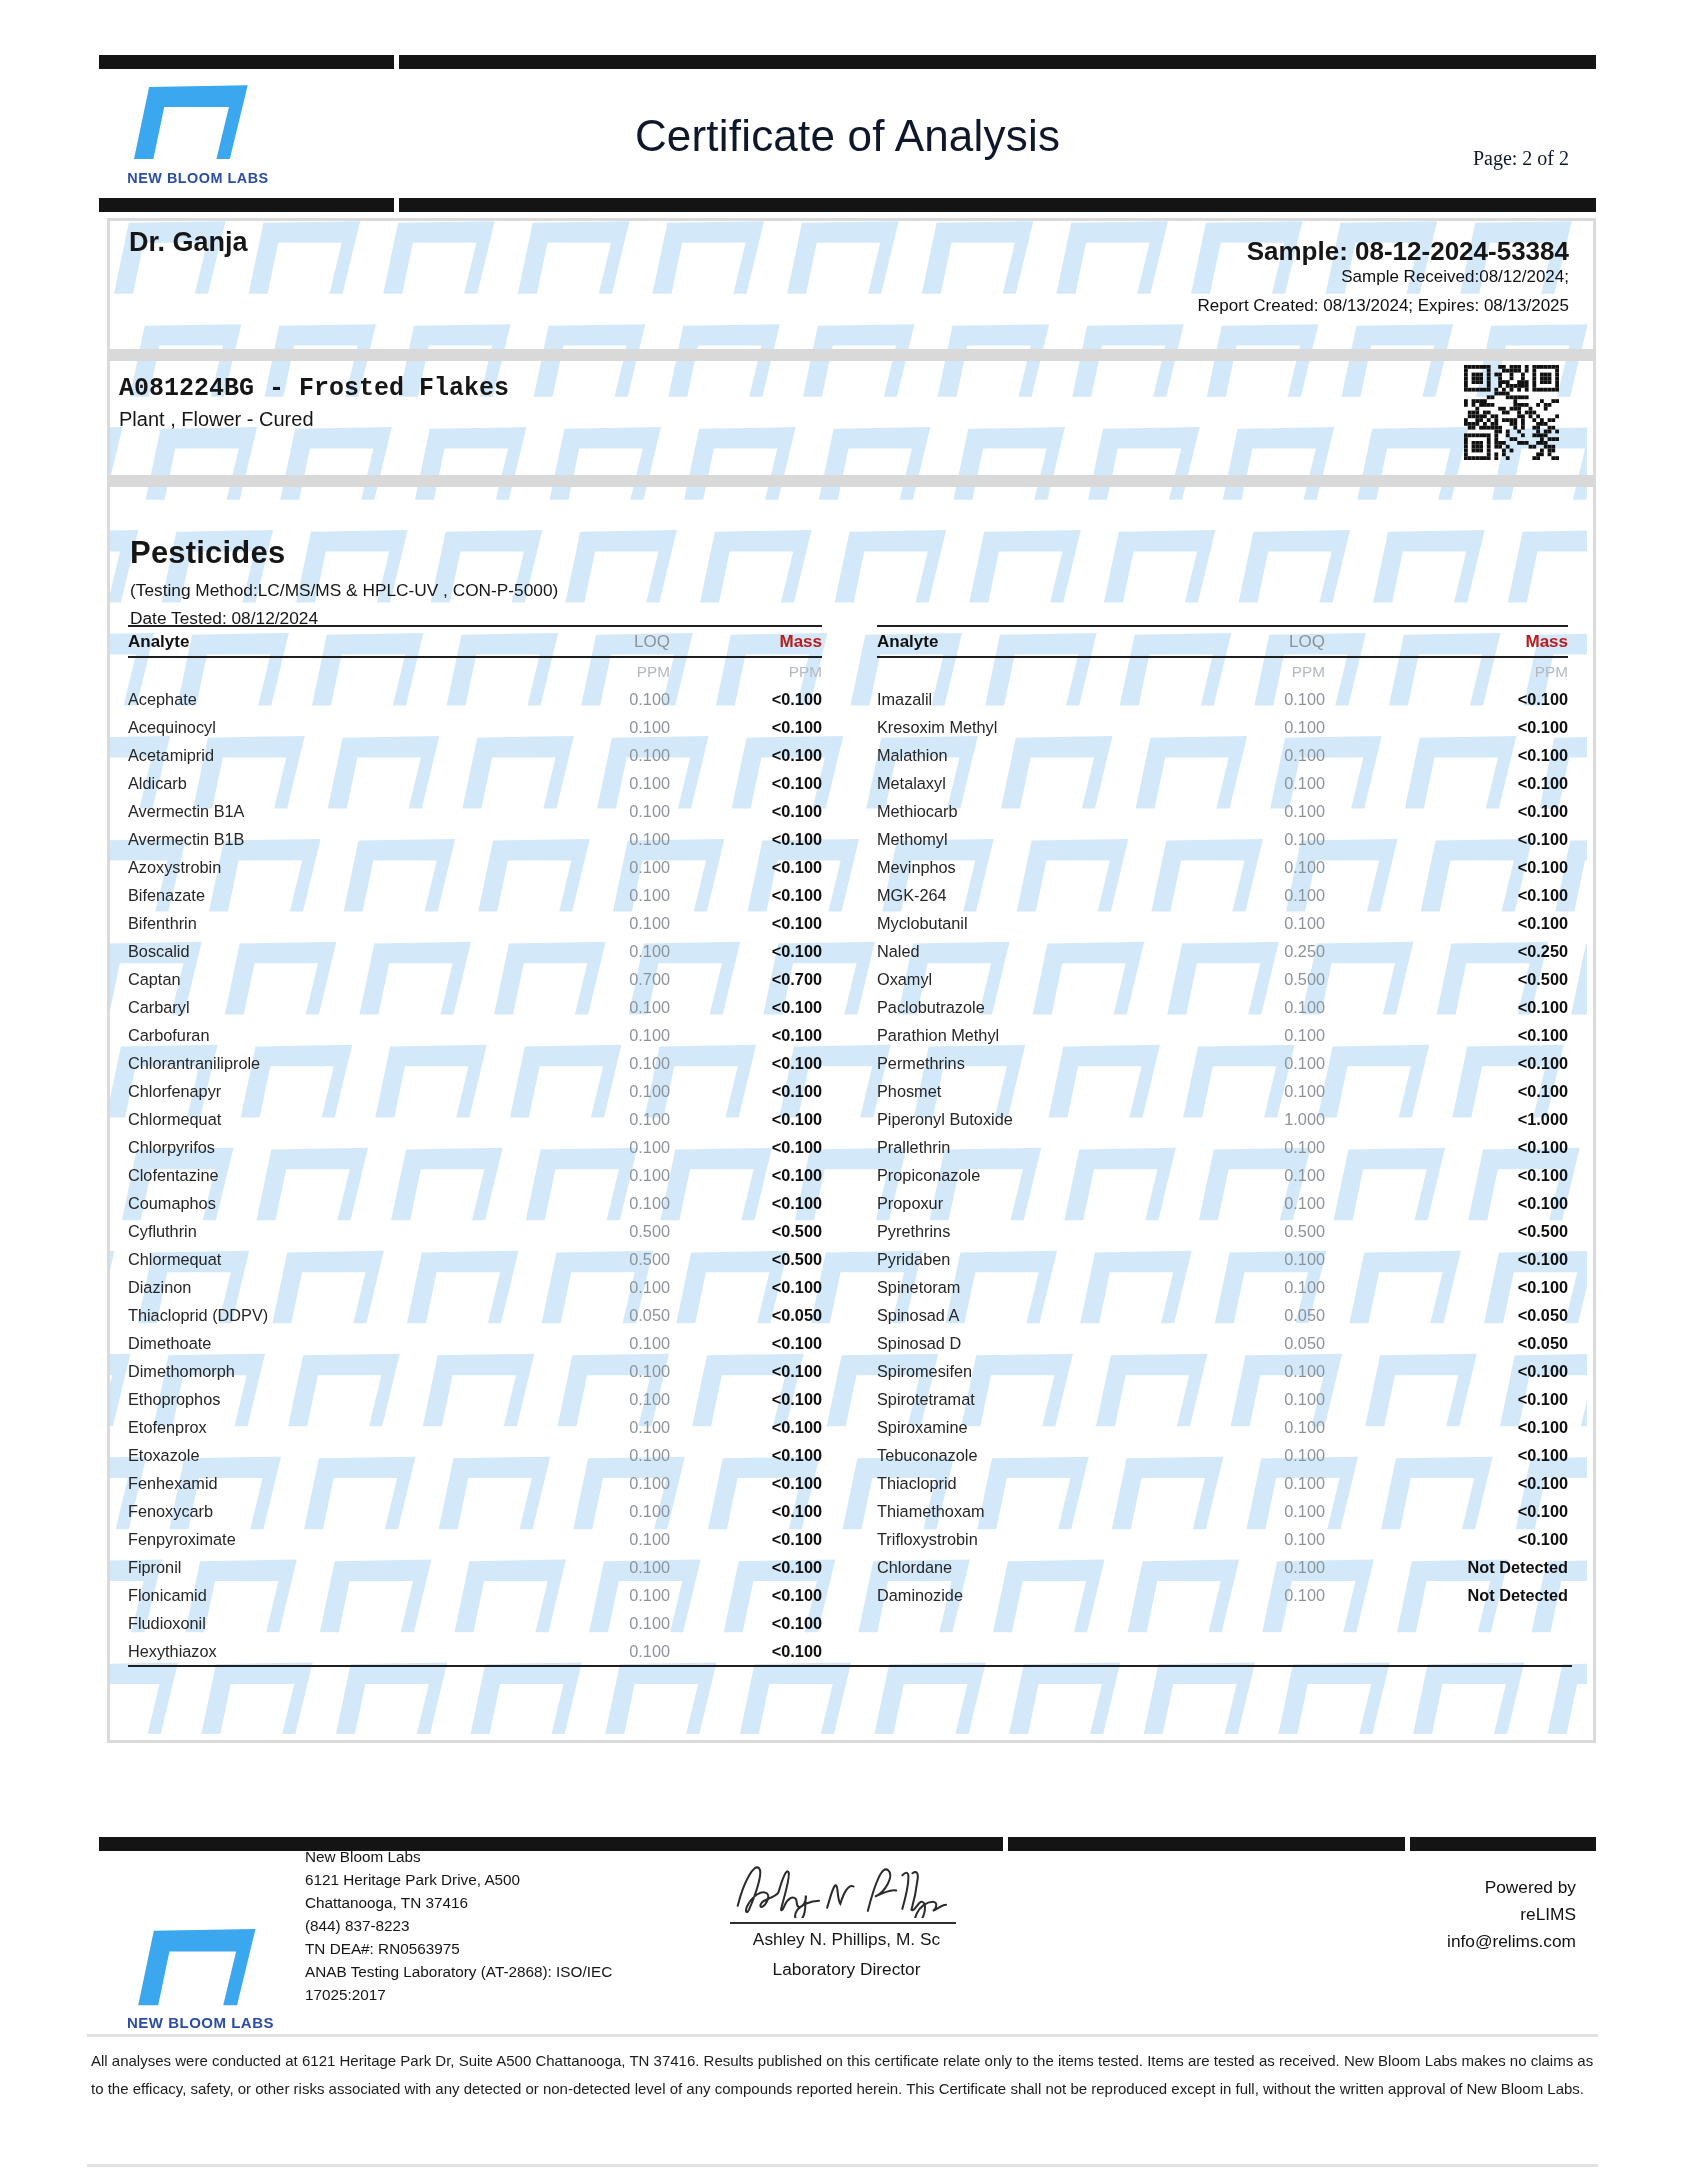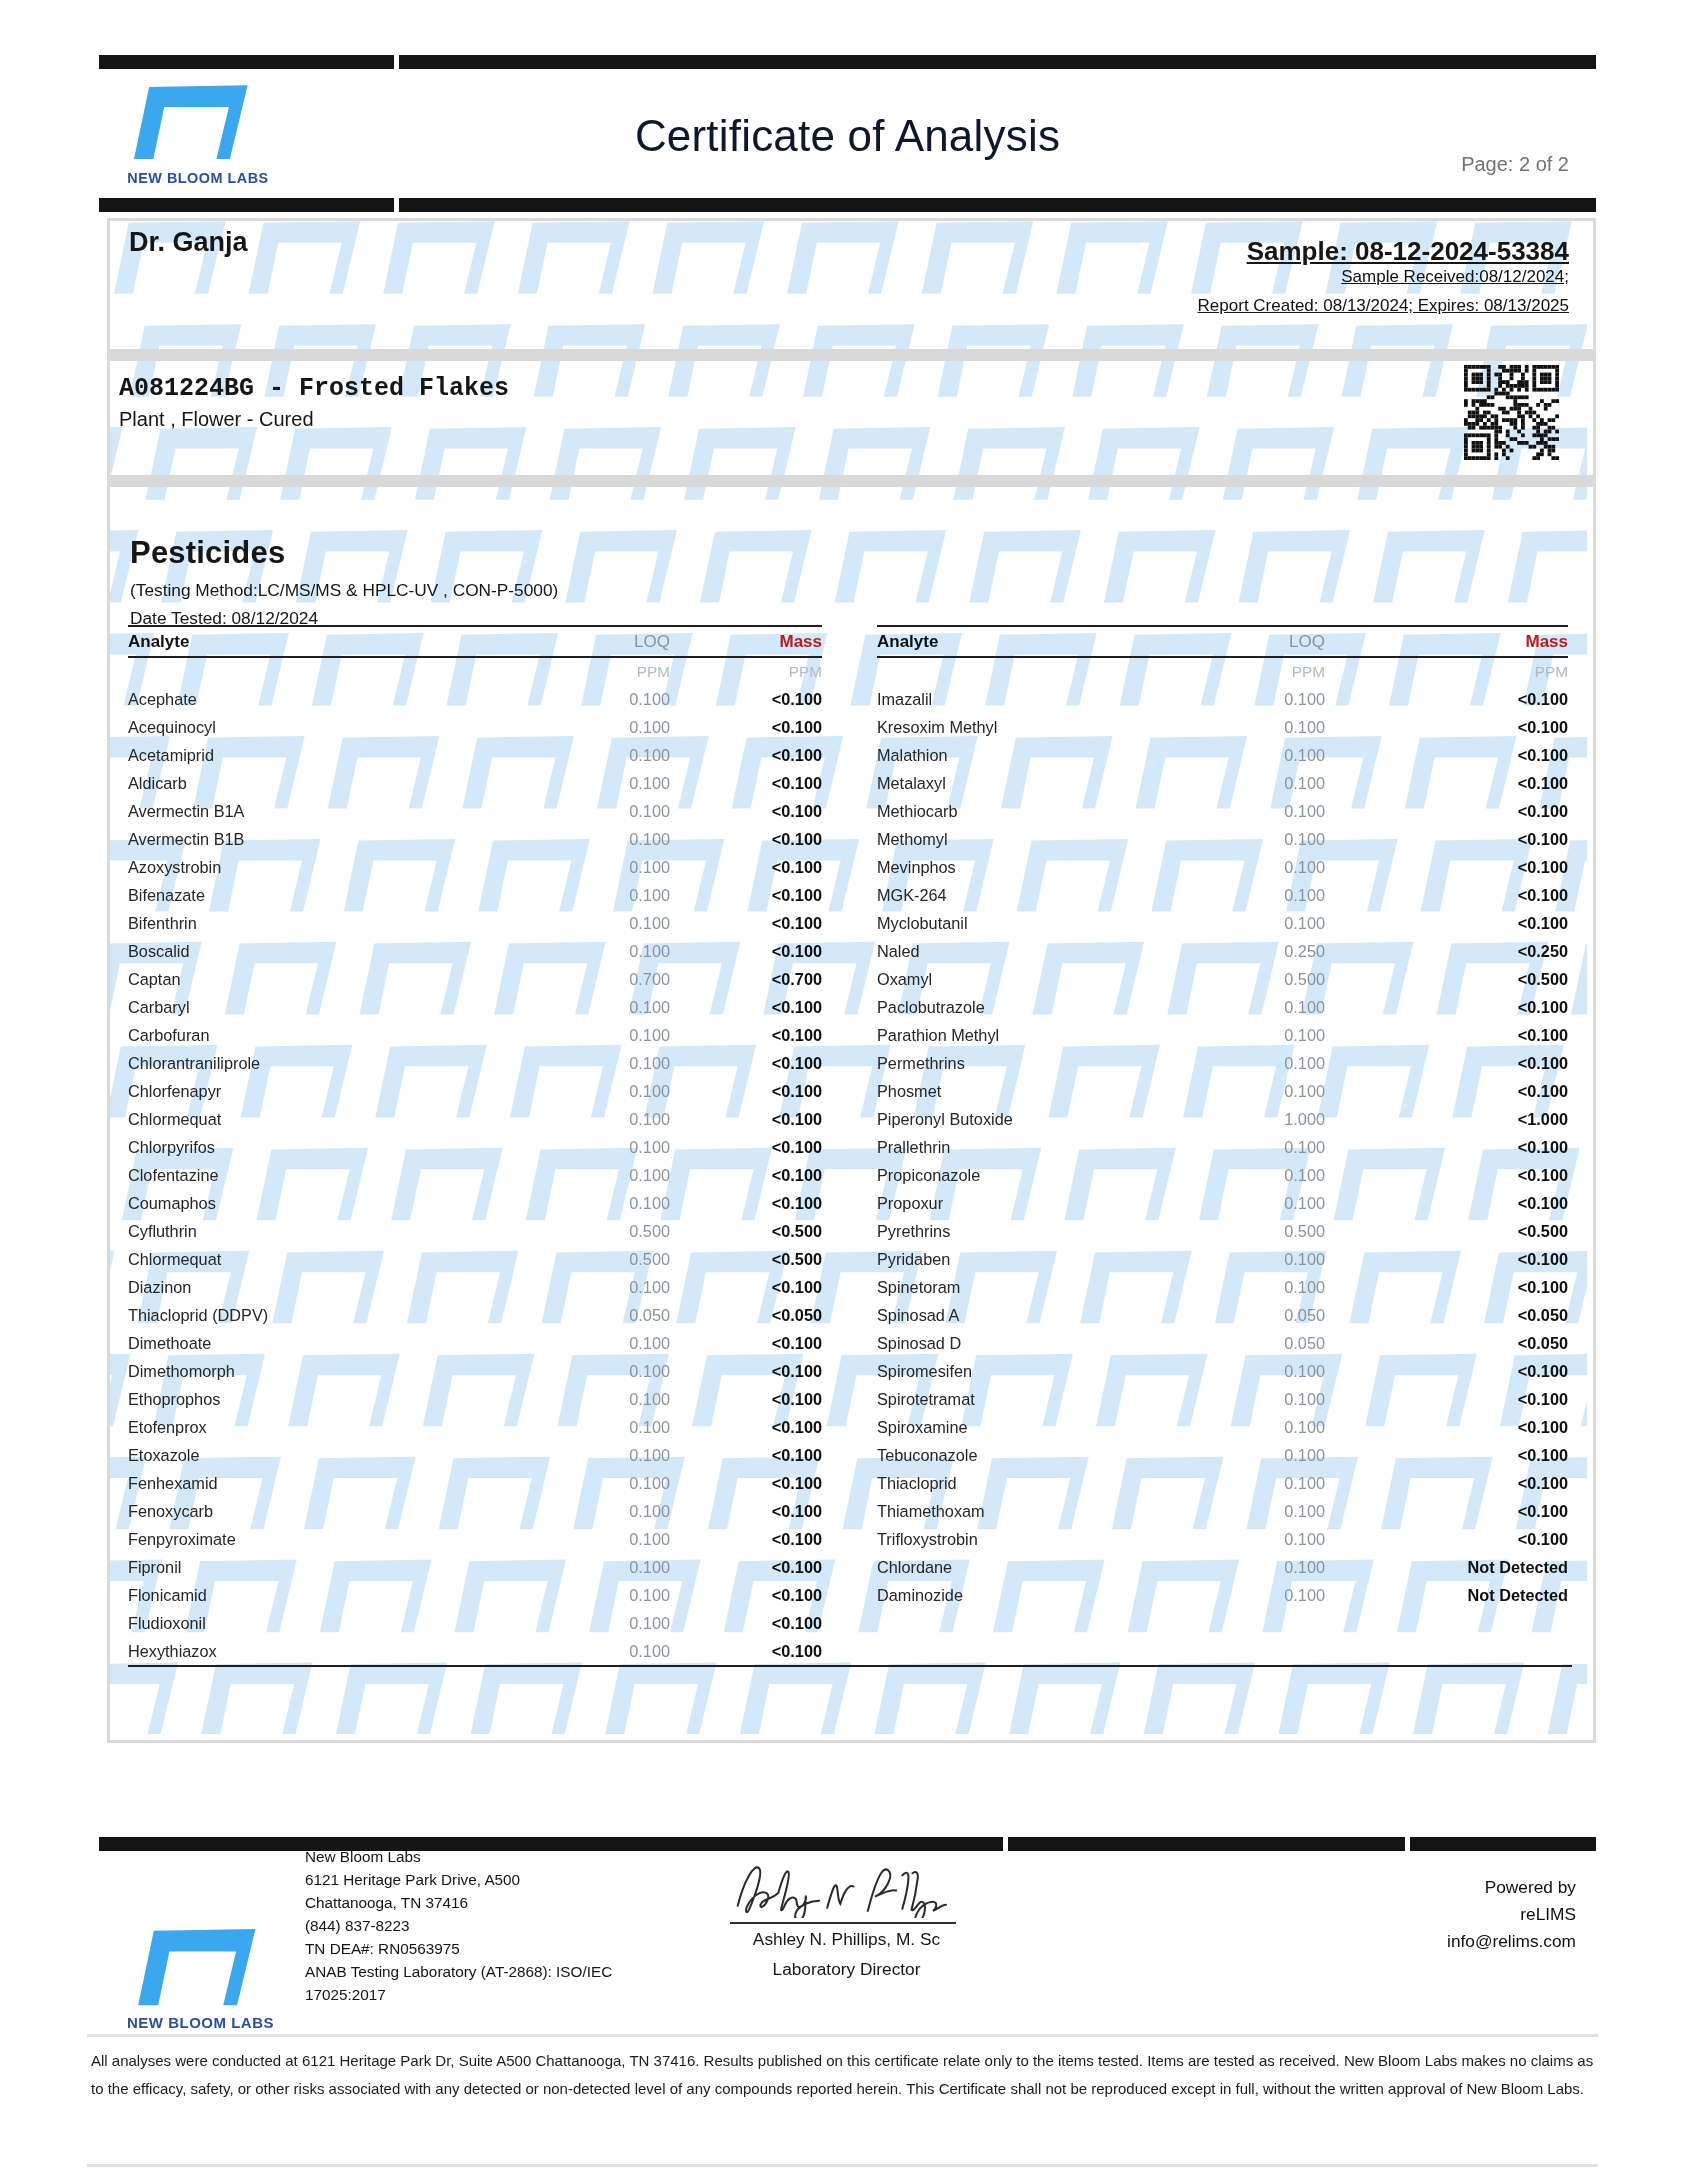--- a/index.html
+++ b/index.html
@@ -11,24 +11,24 @@
   
   #wm-box{position:absolute;left:107px;top:218px;width:1483px;height:1519px;
           border:3px solid #dadada;background:#ffffff;overflow:hidden;}
   #wm-box svg{position:absolute;left:0;top:0;}
   .section-band{position:absolute;left:0;width:100%;height:12px;background:#d9d9d9;}
   
   .brand-glyph{position:absolute;}
   .brand-text{position:absolute;text-align:center;font-weight:bold;color:#2b4ea3;letter-spacing:0.5px;}
   #title{position:absolute;left:99px;width:1497px;top:111px;text-align:center;
          font-size:44px;font-weight:400;color:#0f172a;letter-spacing:0.2px;}
-  #page-label{position:absolute;right:114px;top:153px;font-size:20px;color:#737373;}
+  #page-label{position:absolute;right:114px;top:147px;font-size:20px;color:#0f172a;font-family:Liberation Serif, serif;}
   
   #client-name{position:absolute;left:129px;top:227px;font-size:27px;font-weight:bold;}
-  .right-block{position:absolute;right:114px;text-align:right;text-decoration:underline;}
+  .right-block{position:absolute;right:114px;text-align:right;}
   #sample-id{font-size:26px;font-weight:bold;}
   .meta-line{font-size:17px;color:#101010;}
   #product-name{position:absolute;left:119px;top:374px;font-size:25px;font-weight:bold;font-family:Liberation Mono, monospace;}
   #product-sub{position:absolute;left:119px;top:408px;font-size:20px;}
   #qr{position:absolute;left:1464px;top:365px;width:95px;height:95px;}
   
   #ptitle{position:absolute;left:130px;top:535px;font-size:31px;font-weight:bold;letter-spacing:0.2px;}
   #method{position:absolute;left:130px;top:580px;font-size:17.3px;}
   #date-tested{position:absolute;left:130px;top:608px;font-size:17.3px;}
   .tgroup{position:absolute;top:625px;}

